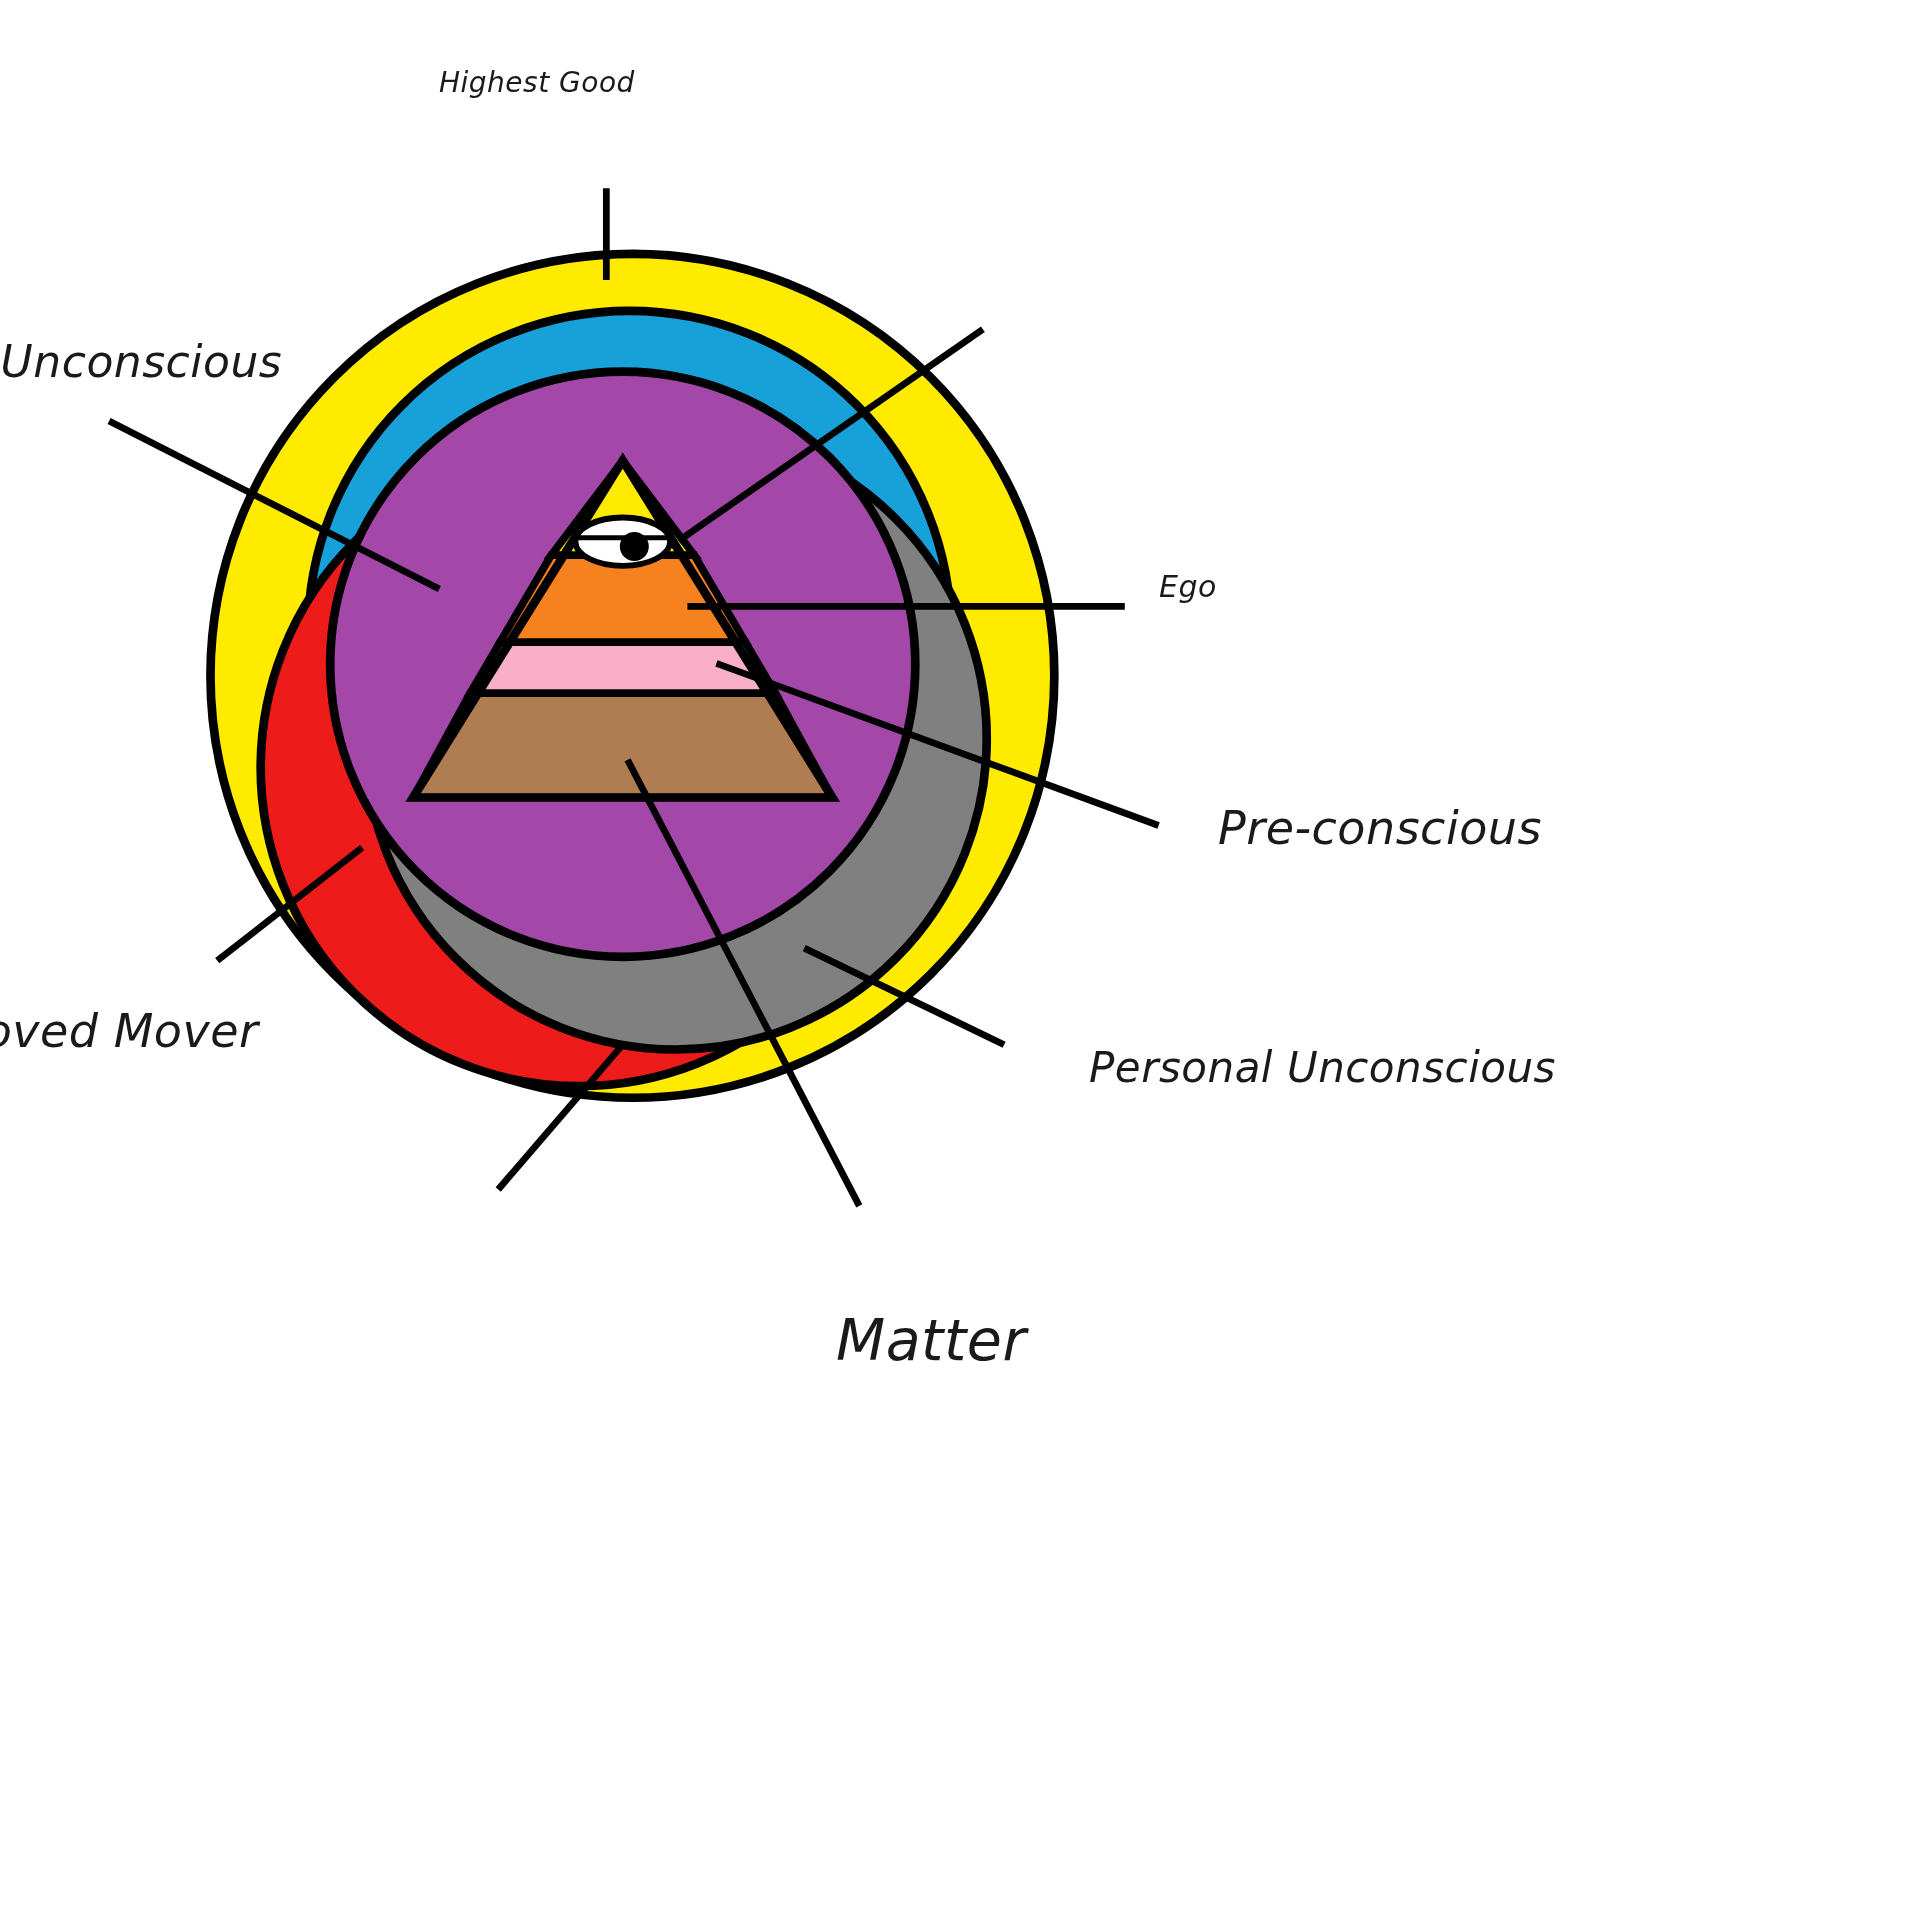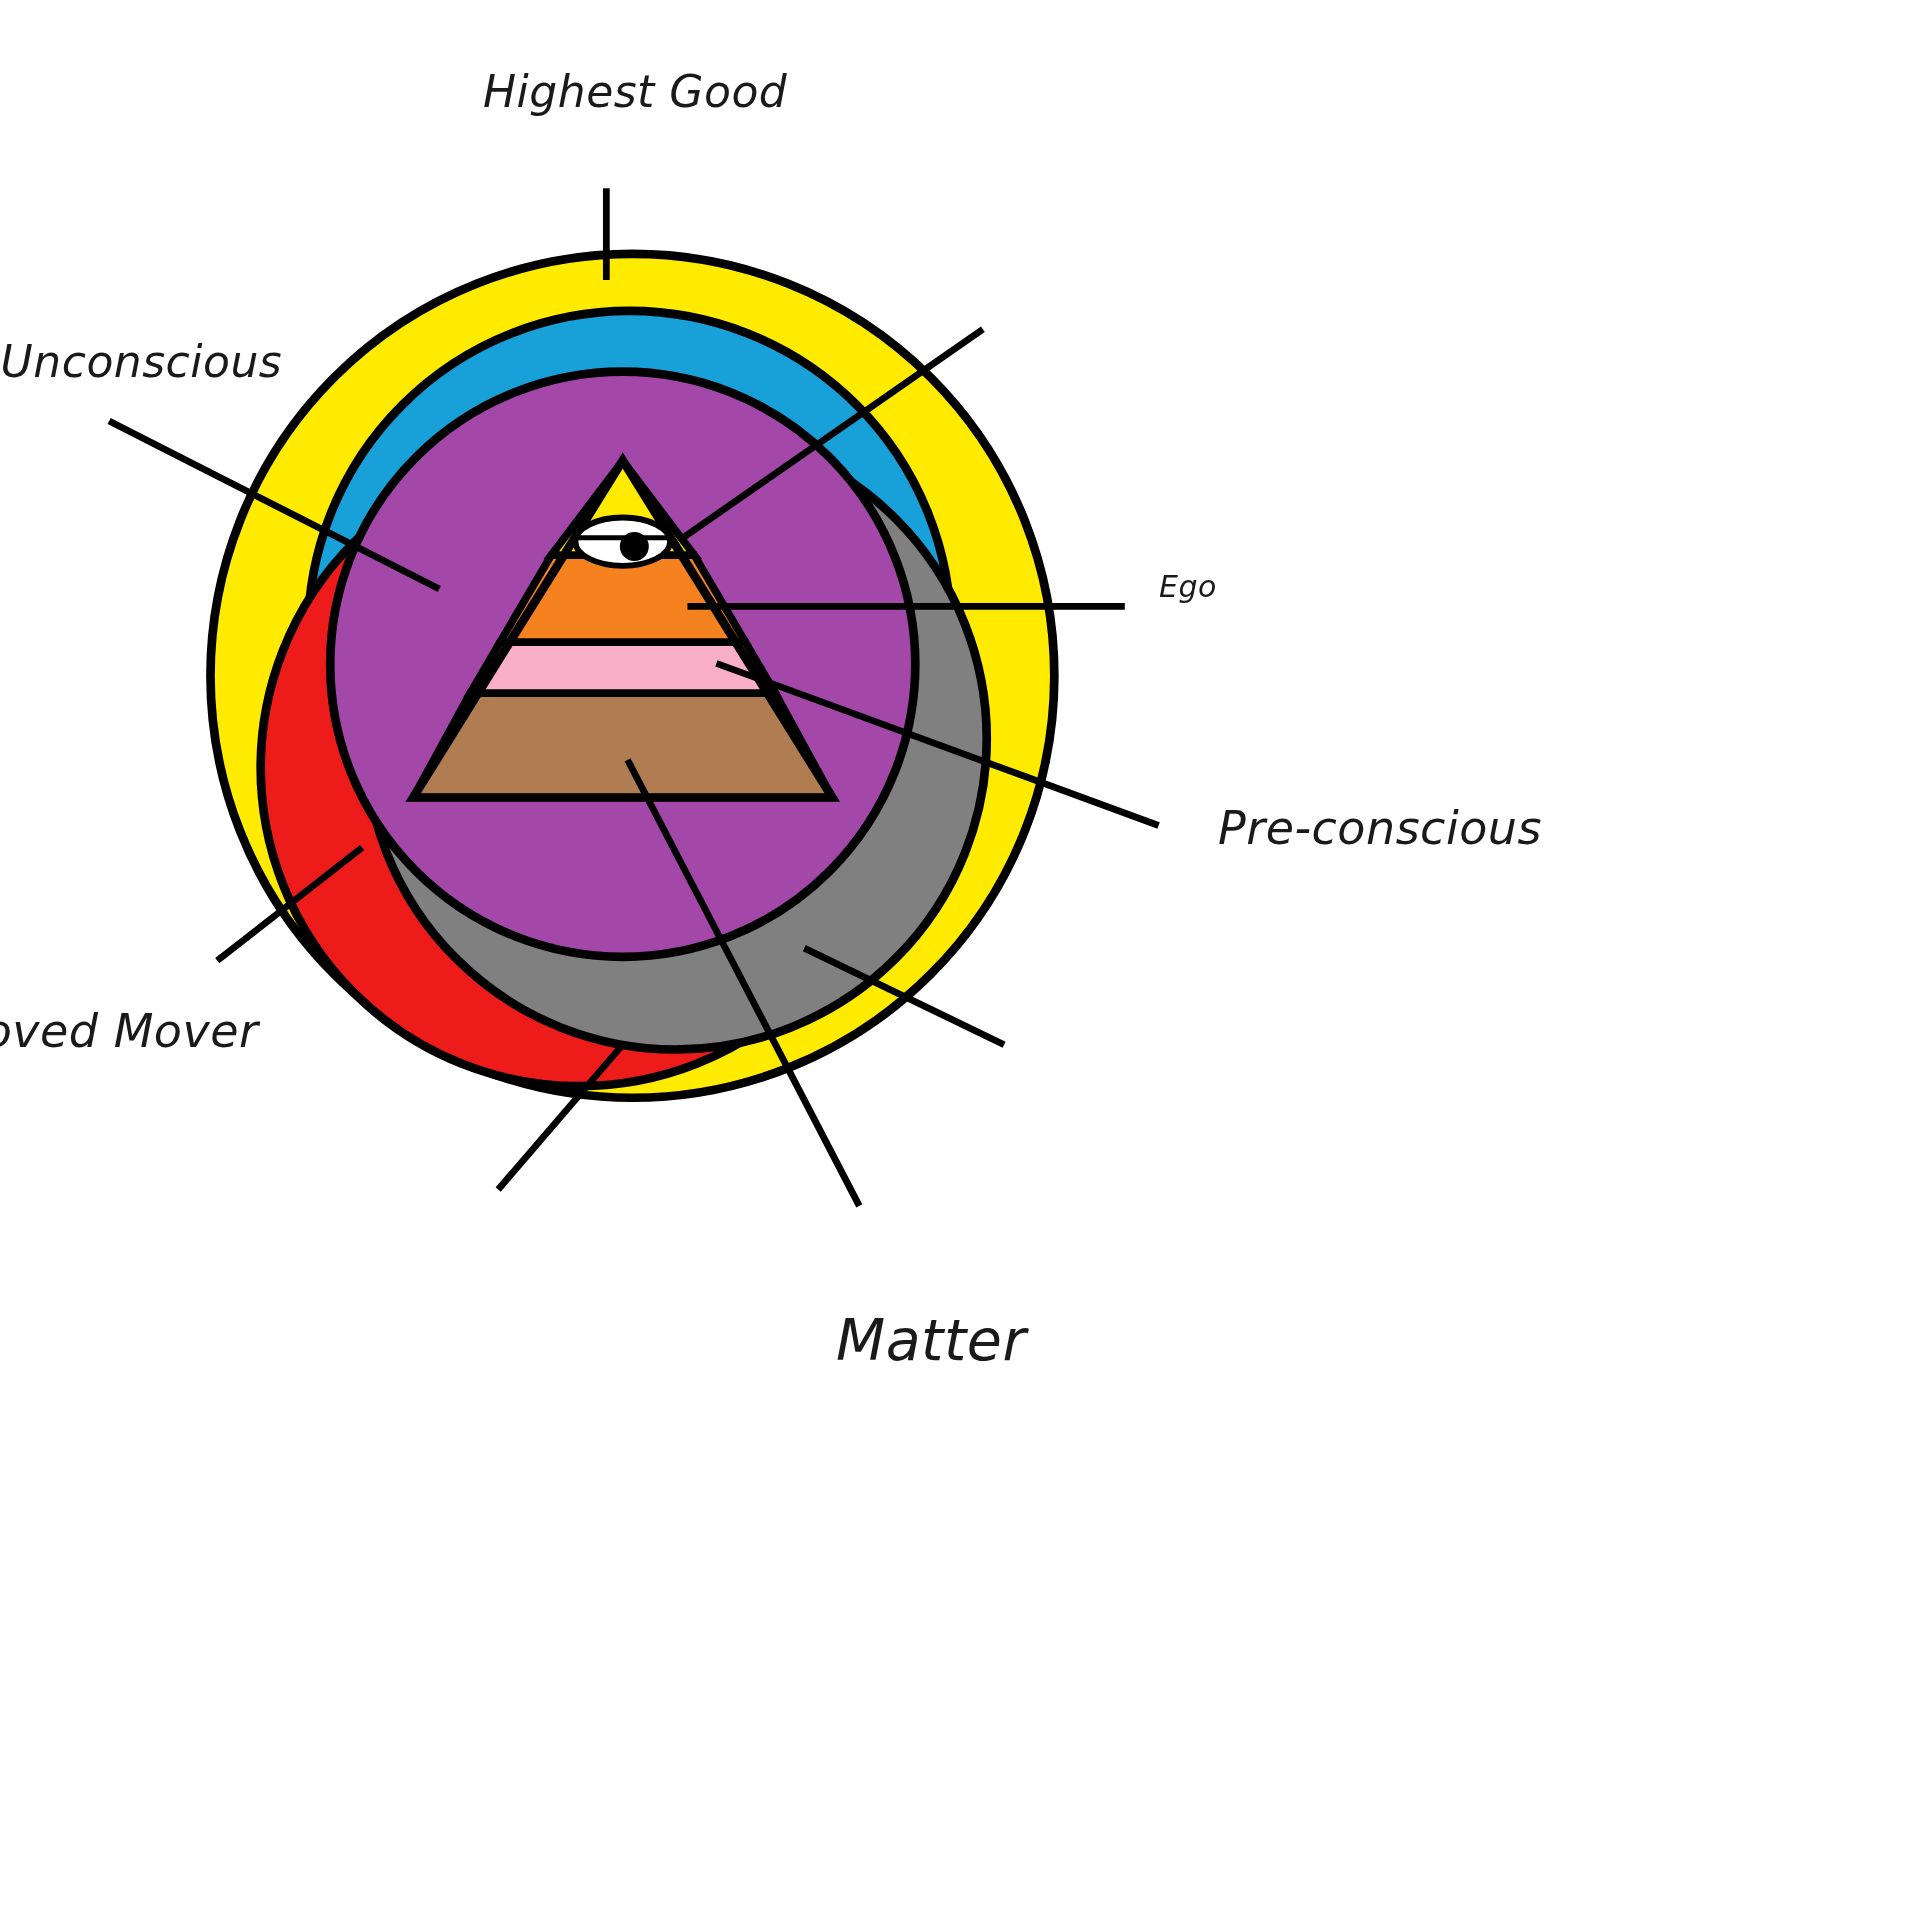--- a/index.html
+++ b/index.html
@@ -12,21 +12,21 @@
 
   .lbl{
     position:absolute;
     font-style:italic;
     font-weight:400;
     color:#1a1a1a;
     white-space:nowrap;
     font-family:"DejaVu Sans","Liberation Sans",sans-serif;
     letter-spacing:0.5px;
   }
-  #lbl-highest-good{left:439px;  top:66px;  font-size:44px;margin-left:44px;}
+  #lbl-highest-good{left:439px;  top:66px;  font-size:28px;}
   #lbl-consciousness{left:1004px;top:243px; font-size:50px;}
   #lbl-collective   {left:-68px; top:336px; font-size:44px;}
   #lbl-ego          {left:1159px;top:569px; font-size:30px;}
   #lbl-preconscious {left:1218px;top:801px; font-size:46px;}
   #lbl-personal-unc {left:1089px;top:1043px;font-size:42px;}
   #lbl-unmoved      {left:-46px; top:1004px;font-size:46px;}
   #lbl-god          {left:319px; top:1222px;font-size:93px;letter-spacing:3.9px;}
   #lbl-matter       {left:836px; top:1279px;font-size:57px;margin-top:28px;}
 </style>
 </head>
@@ -73,17 +73,18 @@
       <line x1="225" y1="995" x2="375" y2="878"></line>
       <line x1="516" y1="1232" x2="645" y2="1082"></line>
       <line x1="890" y1="1249" x2="650" y2="787"></line>
     </g>
   </svg>
 
   <div class="lbl" id="lbl-highest-good">Highest Good</div>
   <div class="lbl" id="lbl-collective">ve Unconscious</div>
   <div class="lbl" id="lbl-ego">Ego</div>
   <div class="lbl" id="lbl-preconscious">Pre-conscious</div>
+  <div class="lbl" id="lbl-personal-unc">Personal Unconscious</div>
   <div class="lbl" id="lbl-unmoved">noved Mover</div>
   <div class="lbl" id="lbl-matter">Matter</div>
 
 </div>
 
 
 </body></html>

